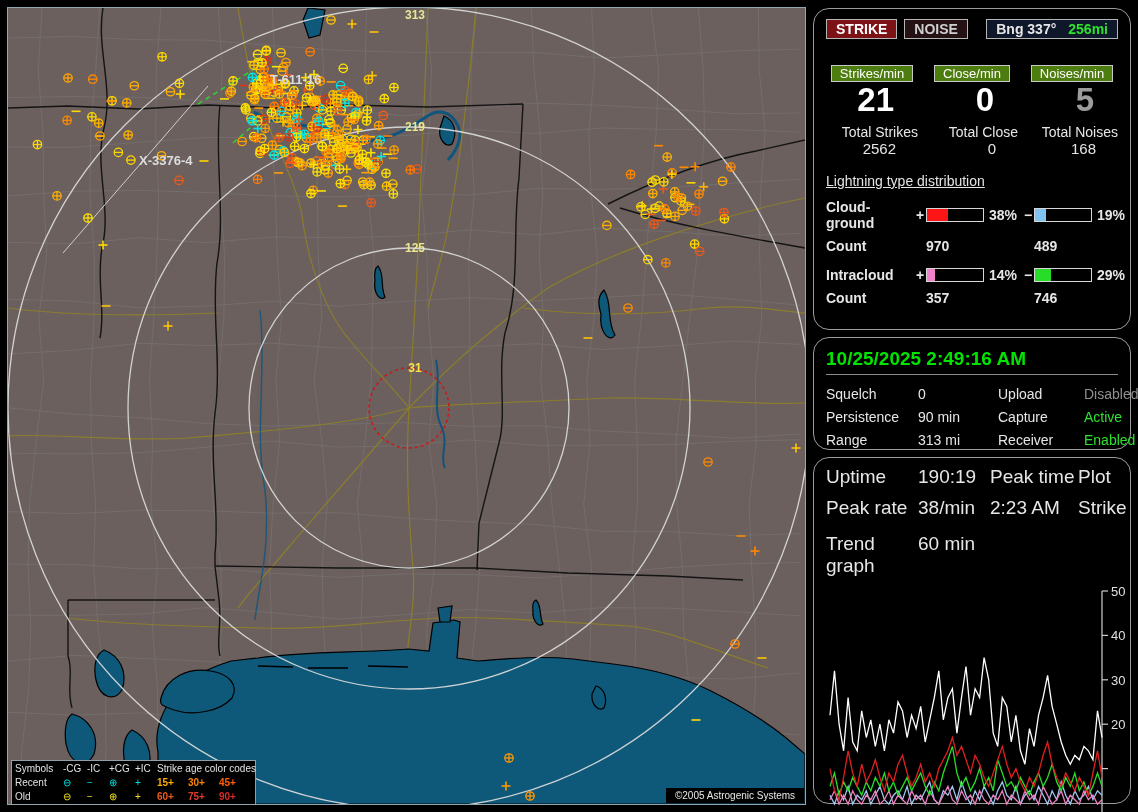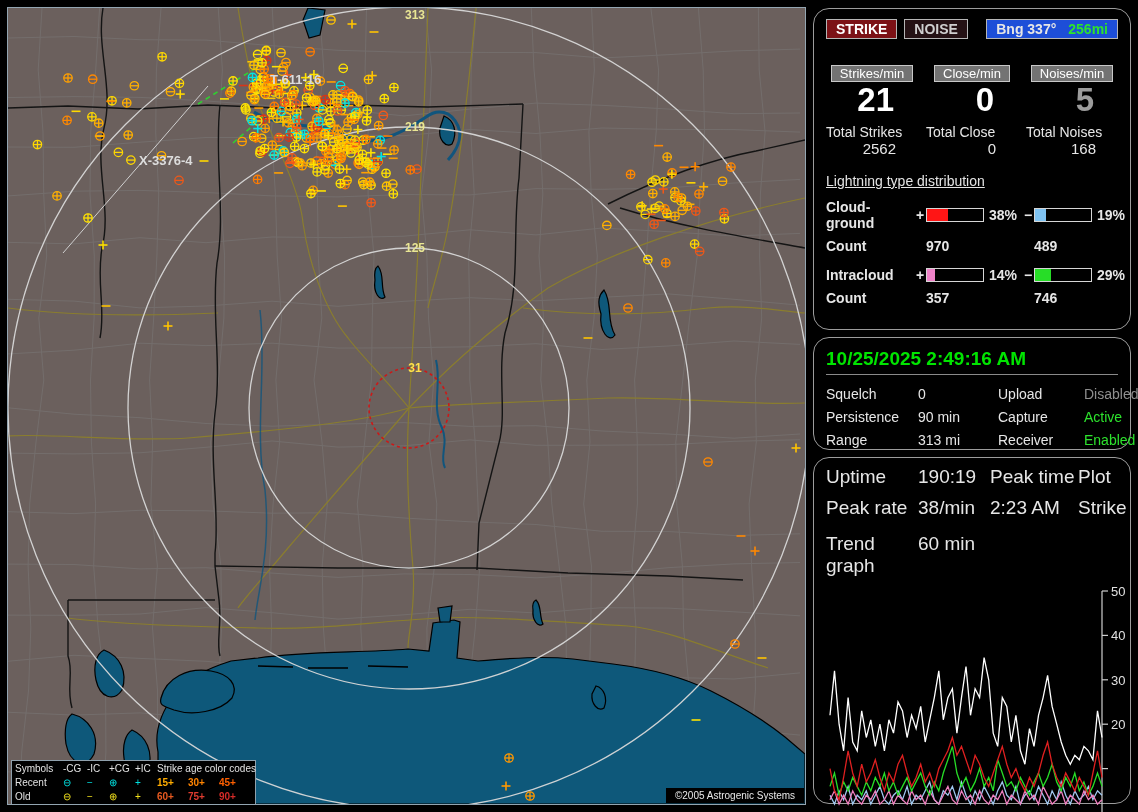--- a/index.html
+++ b/index.html
@@ -24,30 +24,30 @@
   .panel{position:absolute;left:813px;width:318px;background:#000;border:1px solid #9c9c9c;
     border-radius:16px;box-sizing:border-box;padding:10px 12px;}
   #panel-top{top:8px;height:322px;}
   #panel-status{top:337px;height:113px;}
   #panel-stats{top:457px;height:347px;padding-top:8px;}
 
   .btn-row{display:flex;align-items:center;gap:7px;}
   .btn{font-weight:bold;font-size:14px;padding:1px 9px;border:1px solid #b5b5b5;cursor:default;}
   #strike-btn{background:#7c1116;color:#ffffff;}
   #noise-btn{background:#241114;color:#cfcfcf;}
-  #bng-box{margin-left:auto;background:#1d4ed8;border:1px solid #b5b5b5;display:flex;gap:12px;
+  #bng-box{margin-left:auto;background:#0f172a;border:1px solid #b5b5b5;display:flex;gap:12px;
     padding:1px 9px;font-weight:bold;font-size:14px;}
   .green{color:#2de22d;}
   .dim{color:#8f8f8f;}
 
   .cols3{display:grid;grid-template-columns:1fr 1fr 1fr;column-gap:8px;}
-  .chip{justify-self:center;background:#737373;color:#ffffff;border:1px solid #c8c8c8;
+  .chip{justify-self:center;background:#4d7c0f;color:#ffffff;border:1px solid #c8c8c8;
     font-size:13px;padding:0 8px;}
   .bignum{font-size:33px;font-weight:bold;text-align:right;padding-right:24px;line-height:36px;}
-  .total-label{text-align:left;font-size:14px;margin-top:6px;}
+  .total-label{text-align:right;font-size:14px;margin-top:6px;}
   .total-value{text-align:right;padding-right:22px;font-size:15px;margin-top:0;}
 
   #dist-title{display:inline-block;font-size:14px;color:#e4e4e4;text-decoration:underline;
     margin-top:16px;}
   .dist-row{display:grid;grid-template-columns:88px 12px 58px 38px 12px 58px 28px;
     align-items:center;font-size:14px;font-weight:bold;margin-top:9px;}
   .dist-row .sign{text-align:center;}
   .bar{height:12px;border:1px solid #d6d6d6;background:#000;position:relative;}
   .bar i{position:absolute;left:0;top:0;bottom:0;}
   .pct{padding-left:5px;}

